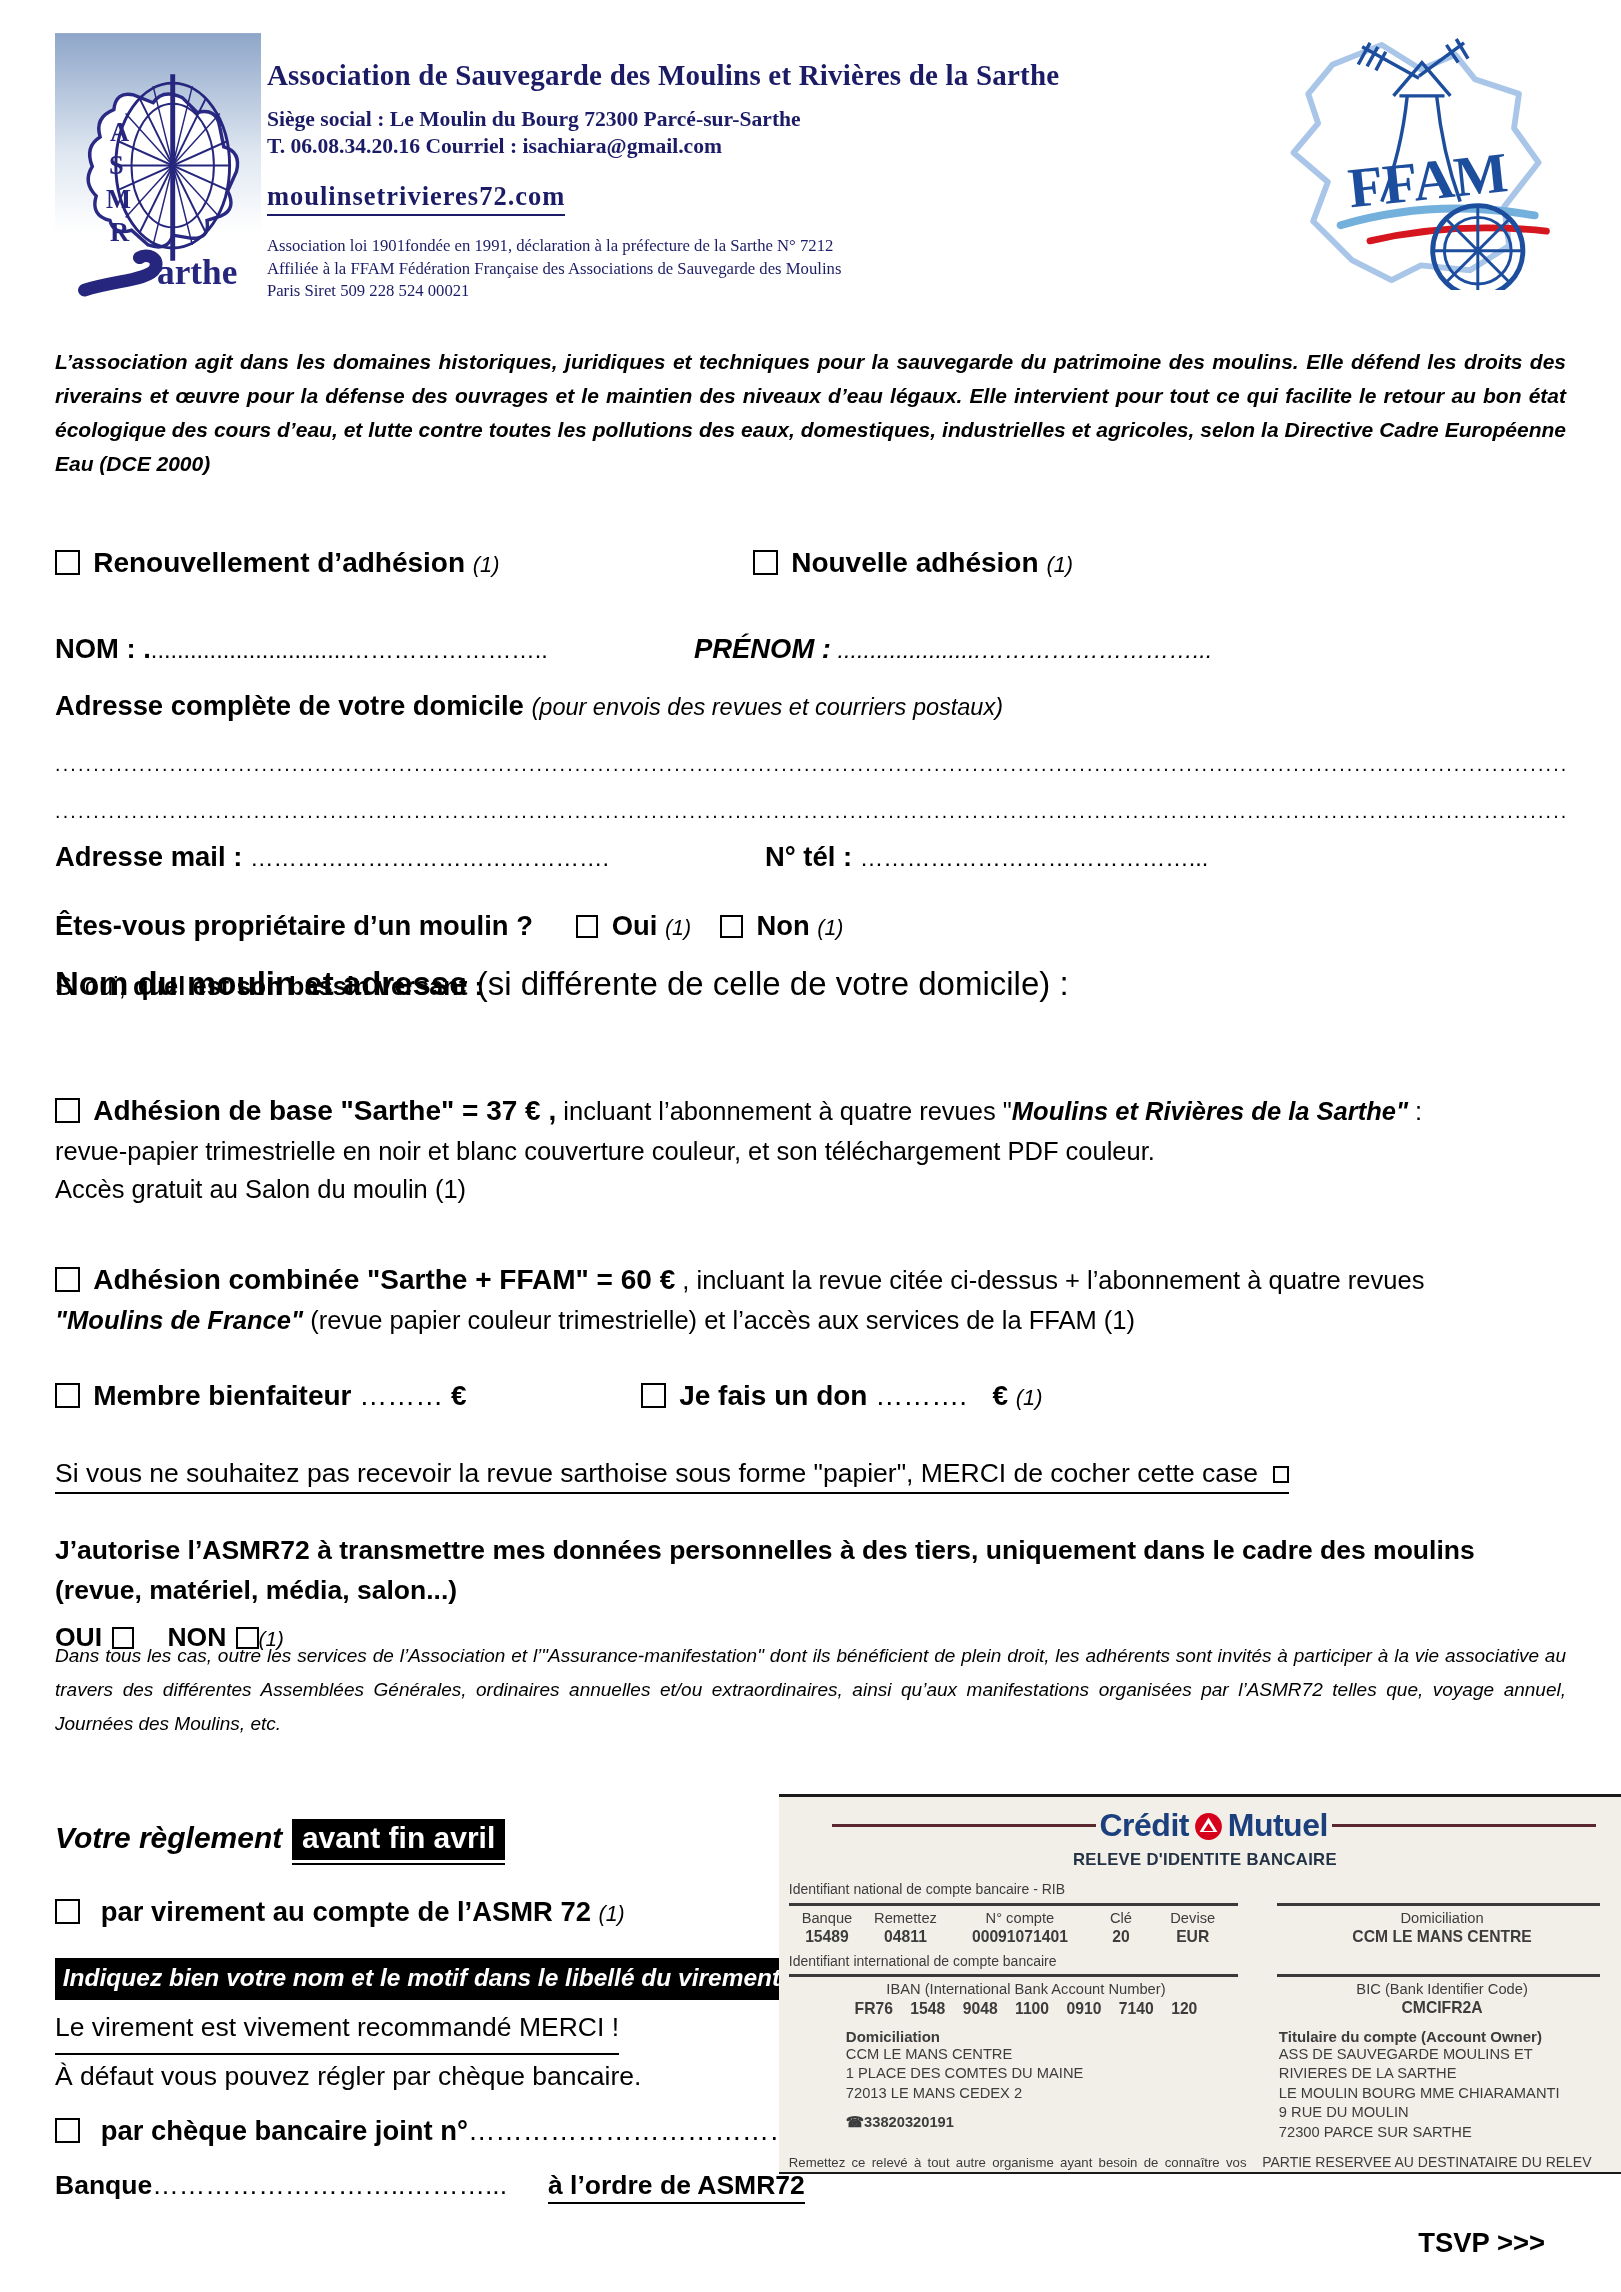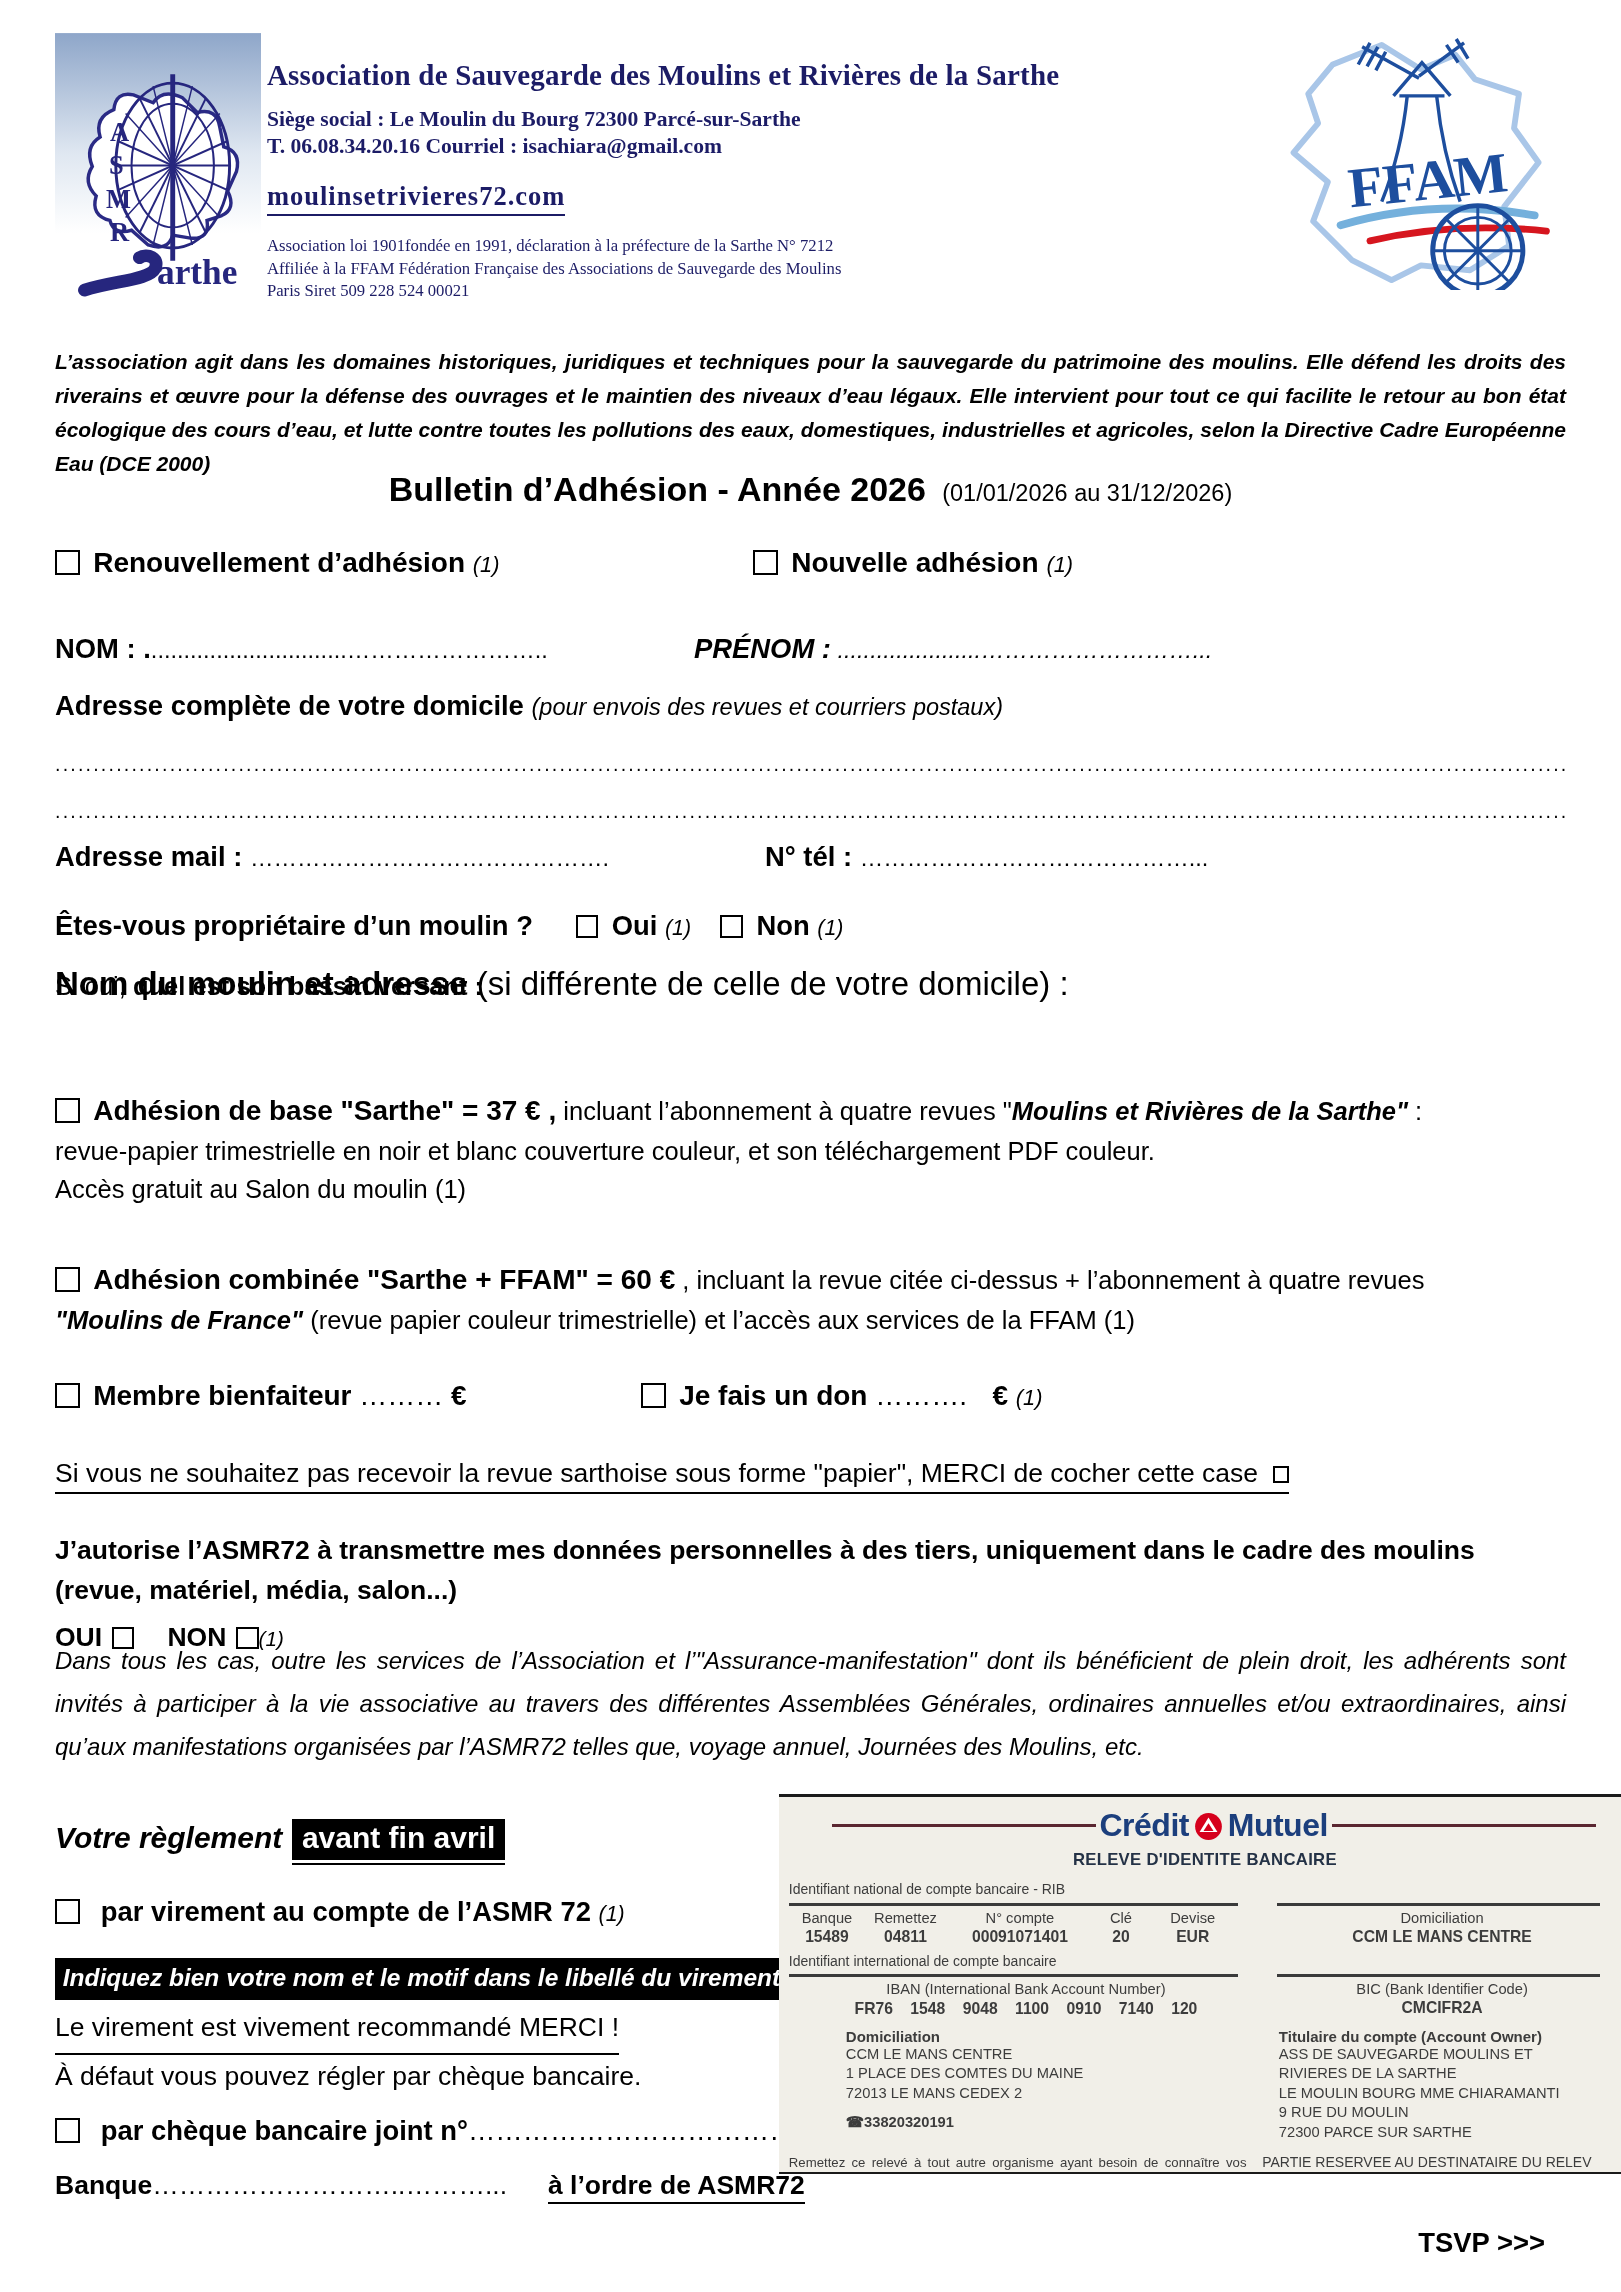--- a/index.html
+++ b/index.html
@@ -73,21 +73,21 @@
   .euro-gap { margin-left:17.6px; }
 
   .optout { top:1458px; font-size:26.5px; }
   .optout .u { border-bottom:2.5px solid #000; padding-bottom:3.9px; }
 
   .consent { top:1531px; font-size:26.5px; font-weight:700; line-height:1.5; }
   .consent-choices { margin-top:7.8px; }
   .consent-choices .cb { margin-left:9.8px; }
   .consent-non { margin-left:33px; }
 
-  .benefits { top:1639px; font-size:24px; font-style:italic; line-height:1.8; text-align:justify; }
+  .benefits { top:1639px; font-size:19px; font-style:italic; line-height:1.8; text-align:justify; }
 
   
   .bottom { top:1790px; height:467px; }
   .pay-heading { position:absolute; top:29px; left:0; font-size:30px; font-weight:700; font-style:italic; }
   .deadline-wrap { display:inline-block; border-bottom:2.9px solid #000; padding-bottom:2.9px; margin-left:9.8px; }
   .deadline { display:inline-block; background:#000; color:#fff; padding:2px 9.8px 4.9px 9.8px; font-style:normal; }
   .pay-virement { position:absolute; top:106px; left:0; font-size:27.4px; font-weight:700; }
   .pay-bar { position:absolute; top:168px; left:0; background:#000; color:#fff; font-size:24.5px; font-weight:700; font-style:italic; padding:5.9px 11.8px 7.8px 7.8px; }
   .pay-reco { position:absolute; top:222px; left:0; font-size:26.5px; }
   .pay-reco span { border-bottom:2px solid #000; padding-bottom:11px; }
@@ -197,24 +197,20 @@
       <g stroke="#1d4e9e" fill="none">
         <circle cx="210" cy="222" r="46" stroke-width="5"></circle>
         <circle cx="210" cy="222" r="34" stroke-width="3"></circle>
         <path d="M210,176 L210,268 M164,222 L256,222 M178,190 L242,254 M242,190 L178,254" stroke-width="3"></path>
       </g>
     </svg>
   </div>
 
   <div class="abs intro">L’association agit dans les domaines historiques, juridiques et techniques pour la sauvegarde du patrimoine des moulins. Elle défend les droits des riverains et œuvre pour la défense des ouvrages et le maintien des niveaux d’eau légaux. Elle intervient pour tout ce qui facilite le retour au bon état écologique des cours d’eau, et lutte contre toutes les pollutions des eaux, domestiques, industrielles et agricoles, selon la Directive Cadre Européenne Eau (DCE 2000)</div>
 
-  <div class="abs form-title">
-    <span class="ft-main">Bulletin d’Adhésion - Année 2026</span>
-    <span class="ft-period">(01/01/2026 au 31/12/2026)</span>
-  </div>
 
   <div class="abs type-row">
     <span>
       <span class="cb cb-gap"></span><span>Renouvellement d’adhésion</span>
       <span class="note">(1)</span>
     </span>
     <span class="type-new">
       <span class="cb cb-gap"></span><span>Nouvelle adhésion</span>
       <span class="note">(1)</span>
     </span>

